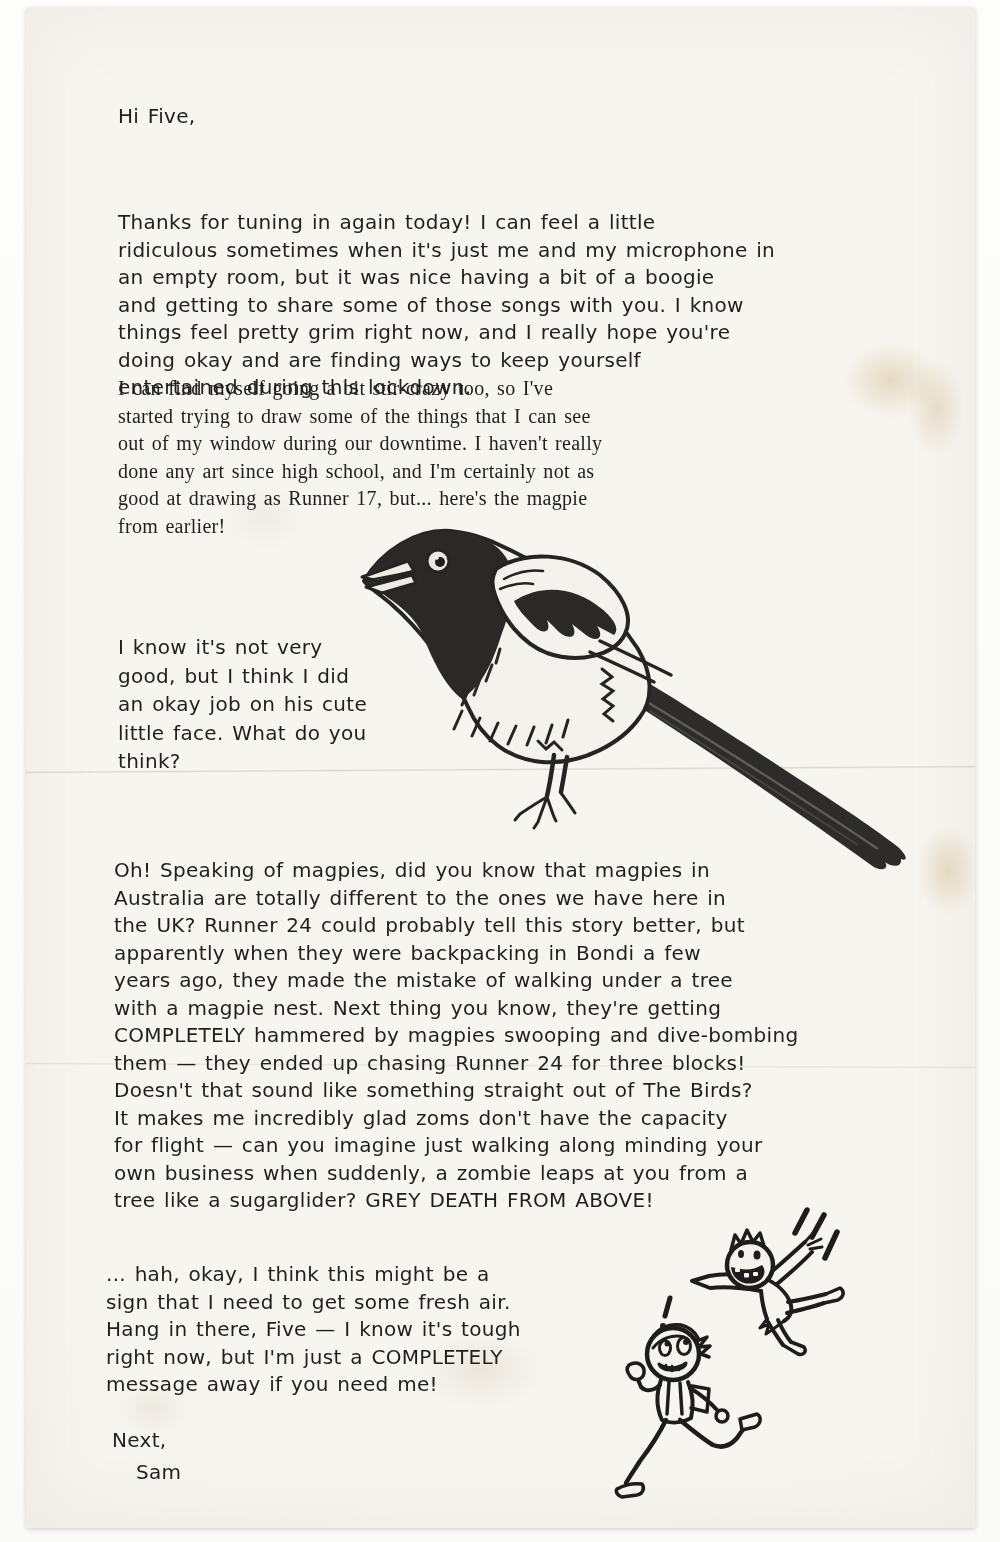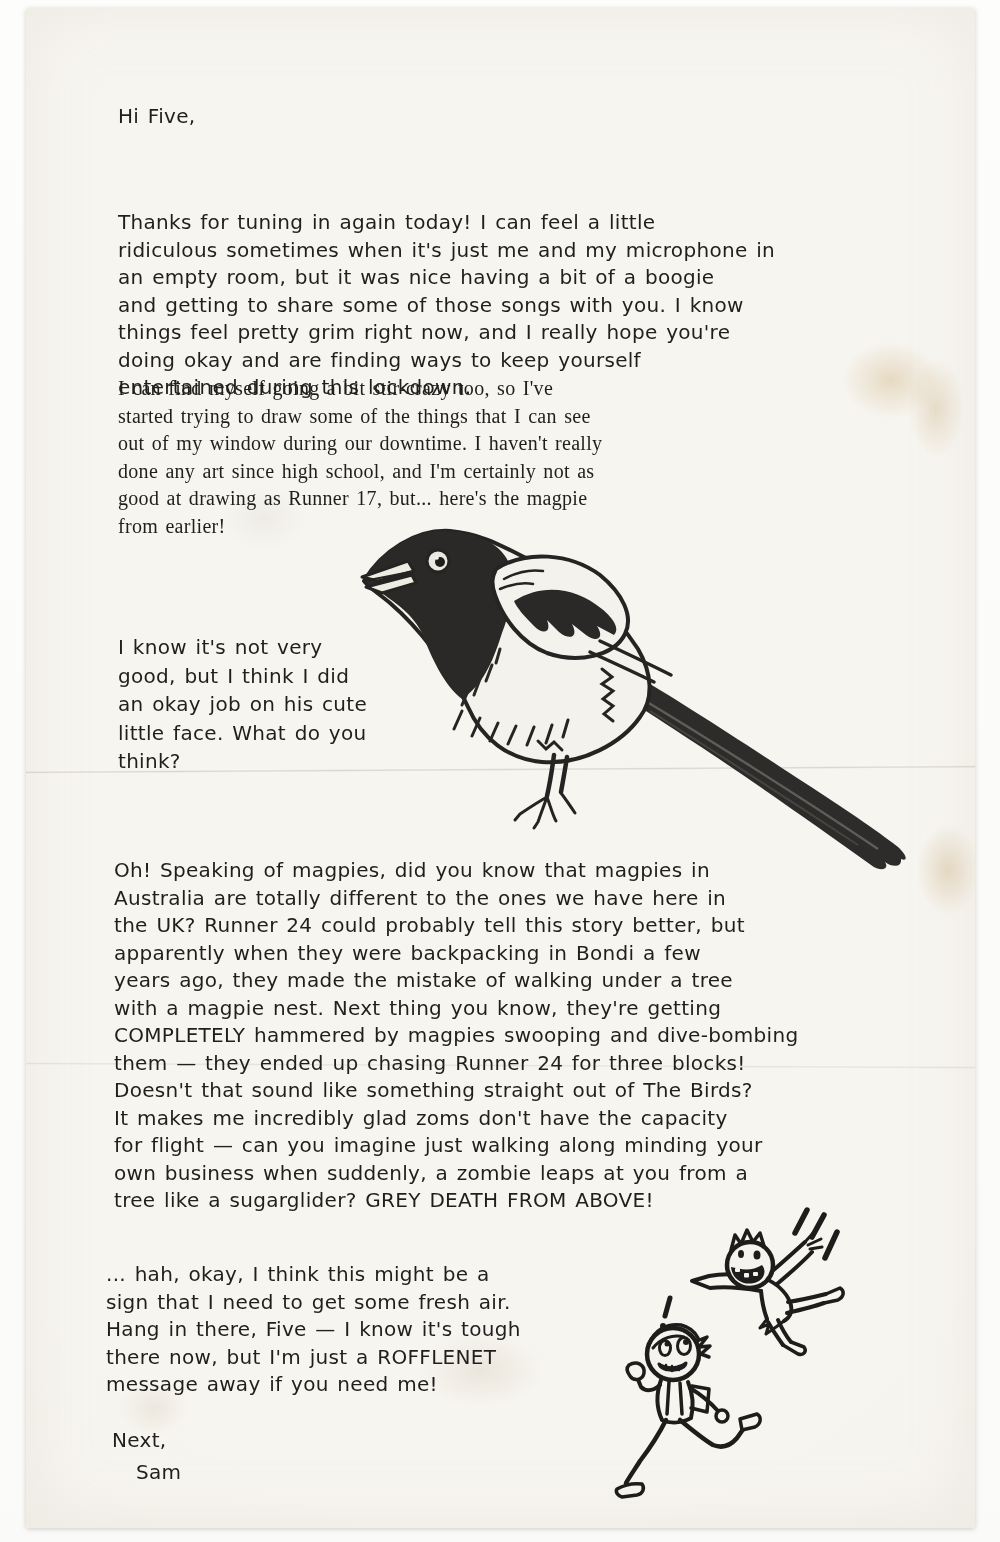--- a/index.html
+++ b/index.html
@@ -140,21 +140,21 @@
 them — they ended up chasing Runner 24 for three blocks!
 Doesn't that sound like something straight out of The Birds?
 It makes me incredibly glad zoms don't have the capacity
 for flight — can you imagine just walking along minding your
 own business when suddenly, a zombie leaps at you from a
 tree like a sugarglider? GREY DEATH FROM ABOVE!</div>
 
     <div class="hw" style="left:80px; top:1253px;">... hah, okay, I think this might be a
 sign that I need to get some fresh air.
 Hang in there, Five — I know it's tough
-there now, but I'm just a ROFFLENET
+right now, but I'm just a COMPLETELY
 message away if you need me!</div>
 
     <div class="hw" style="left:86px; top:1419px;">Next,</div>
 
     <div class="hw" style="left:86px; top:1451px;margin-left:24px;">Sam</div>
 
     <div class="drawing" style="left:586px; top:1186px; width:280px; height:335px;" role="img" aria-label="Doodle of a zombie leaping from above at a fleeing runner">
       <svg viewBox="0 0 280 335" xmlns="http://www.w3.org/2000/svg" stroke="#1e1d1b" fill="none" stroke-linecap="round" stroke-linejoin="round">
 
         <g>

